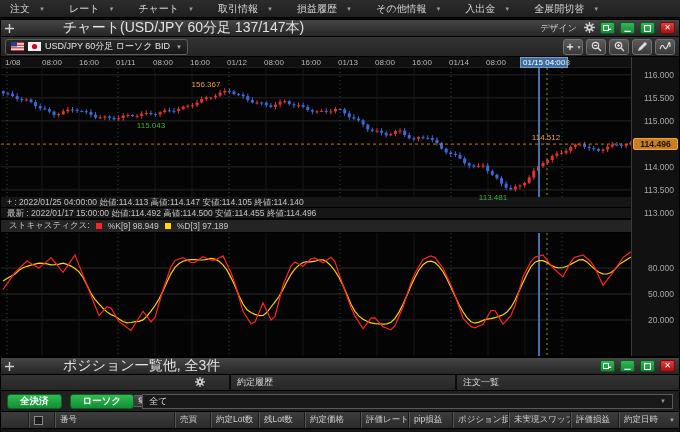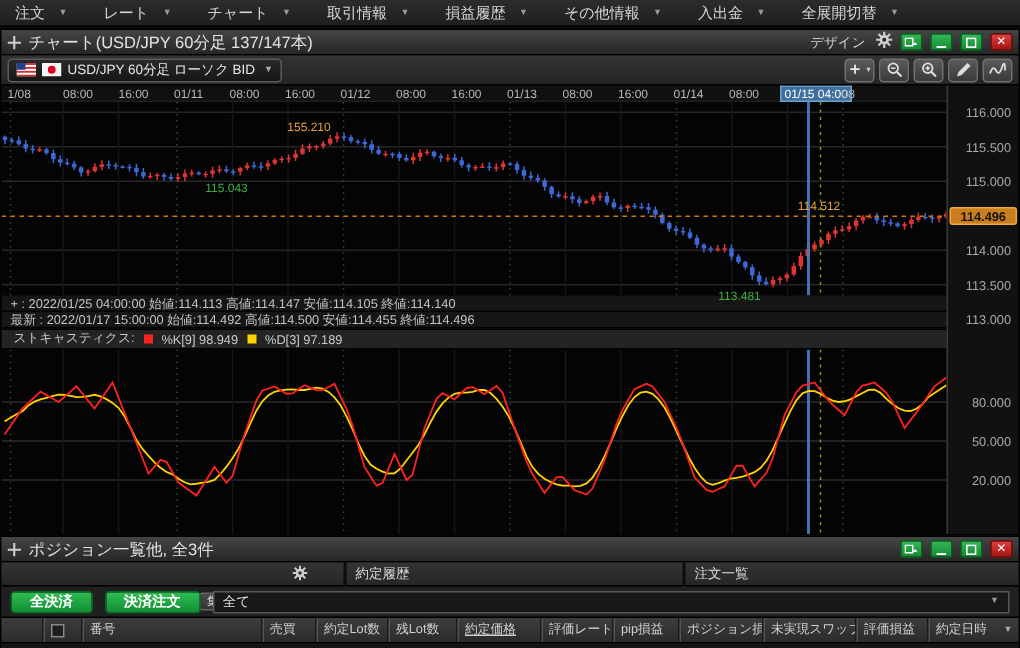--- a/index.html
+++ b/index.html
@@ -12,21 +12,21 @@
     background:linear-gradient(#2c2c2c,#1f1f1f); border-bottom:1px solid #000;
     display:flex; align-items:center; padding-left:10px; gap:24px; }
   .menu-item { display:flex; align-items:center; gap:9px; color:#d6d6d6; font-size:10px; cursor:default; }
   .menu-item .caret { font-size:6px; color:#9a9a9a; }
 
   
   .window { position:absolute; left:0; width:680px; background:#1a1a1a; border:1px solid #000; }
   .titlebar { height:17px; background:linear-gradient(#454545,#262626);
     display:flex; align-items:center; padding:0 4px; gap:5px; border-bottom:1px solid #000; }
   .titlebar .move-icon svg { display:block; }
-  .titlebar .wtitle { color:#e2e2e2; font-size:11px; flex:0 0 auto; }
+  .titlebar .wtitle { color:#e2e2e2; font-size:14px; flex:0 0 auto;margin-left:44px; }
   .titlebar .spacer { flex:1; }
   .tb-btn { width:15px; height:12px; border-radius:2px; display:flex; align-items:center; justify-content:center;
     font-size:8px; color:#fff; line-height:1; }
   .tb-green { background:linear-gradient(#33b757,#168a33); border:1px solid #0b5c20; }
   .tb-red { background:linear-gradient(#e04040,#a31212); border:1px solid #6e0b0b; }
   .design-label { color:#cfcfcf; font-size:9px; margin-right:2px; }
 
   
   #chart-toolbar { height:20px; background:linear-gradient(#333,#252525); display:flex; align-items:center;
     padding:0 4px; border-bottom:1px solid #000; }
@@ -581,21 +581,21 @@
           <span class="p-label" style="top: 40.9px;">115.500</span>
           <span class="p-label" style="top: 63.9px;">115.000</span>
           <span class="p-label" style="top: 109.9px;">114.000</span>
           <span class="p-label" style="top: 132.9px;">113.500</span>
           <span class="p-label" style="top: 155.9px;">113.000</span>
           <span id="cur-price-tag" style="top: 87.084px;">114.496</span>
           <span class="p-label" style="top: 211.02px;">80.000</span>
           <span class="p-label" style="top: 237px;">50.000</span>
           <span class="p-label" style="top: 262.98px;">20.000</span>
         </div>
-    <span class="annot" style="color: rgb(232, 163, 61); left: 205px; top: 22.666px;">155.210</span>
+    <span class="annot" style="color: rgb(232, 163, 61); left: 205px; top: 22.666px;">156.367</span>
         <span class="annot" style="color: rgb(63, 174, 63); left: 150px; top: 63.922px;">115.043</span>
         <span class="annot" style="color: rgb(232, 163, 61); left: 545px; top: 76.348px;">114.512</span>
         <span class="annot" style="color: rgb(63, 174, 63); left: 492px; top: 135.774px;">113.481</span>
       </div>
   </div>
 
   <div class="window" id="positions-window">
     <div class="titlebar">
       <span class="move-icon">
         <svg width="9" height="9" viewBox="0 0 9 9">
@@ -641,21 +641,21 @@
       <div class="sub-panel" style="width:224px;">
         <span>約定履歴</span>
       </div>
       <div class="sub-panel" style="flex:1;">
         <span>注文一覧</span>
       </div>
     </div>
 
     <div id="button-row">
       <span class="action-btn">全決済</span>
-      <span class="action-btn">決済注文</span>
+      <span class="action-btn">ローソク</span>
       <span id="filter-select">
         <span>全て</span>
         <span class="caret">▼</span>
       </span>
     </div>
 
     <div id="table-header">
         <div class="th-cell" style="width: 28px;"></div>
         <div class="th-cell" style="width: 26px;">
           <span class="checkbox"></span>
@@ -665,21 +665,21 @@
         </div>
         <div class="th-cell" style="width: 36px;">
           <span>売買</span>
         </div>
         <div class="th-cell" style="width: 48px;">
           <span>約定Lot数</span>
         </div>
         <div class="th-cell" style="width: 46px;">
           <span>残Lot数</span>
         </div>
-        <div class="th-cell" style="width: 56px; text-decoration: underline;">
+        <div class="th-cell" style="width: 56px;">
           <span>約定価格</span>
         </div>
         <div class="th-cell" style="width: 48px;">
           <span>評価レート</span>
         </div>
         <div class="th-cell" style="width: 44px;">
           <span>pip損益</span>
         </div>
         <div class="th-cell" style="width: 56px;">
           <span>ポジション損益</span>

